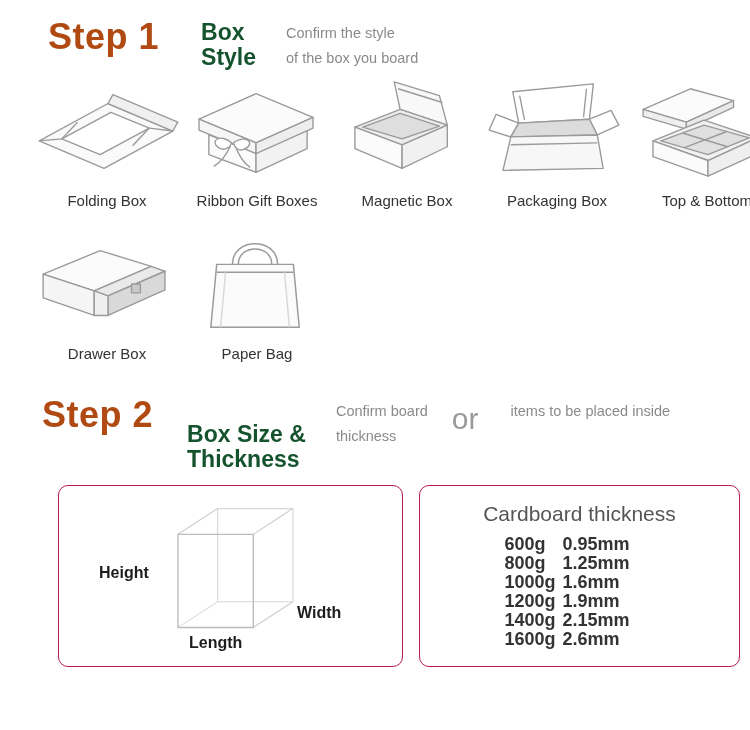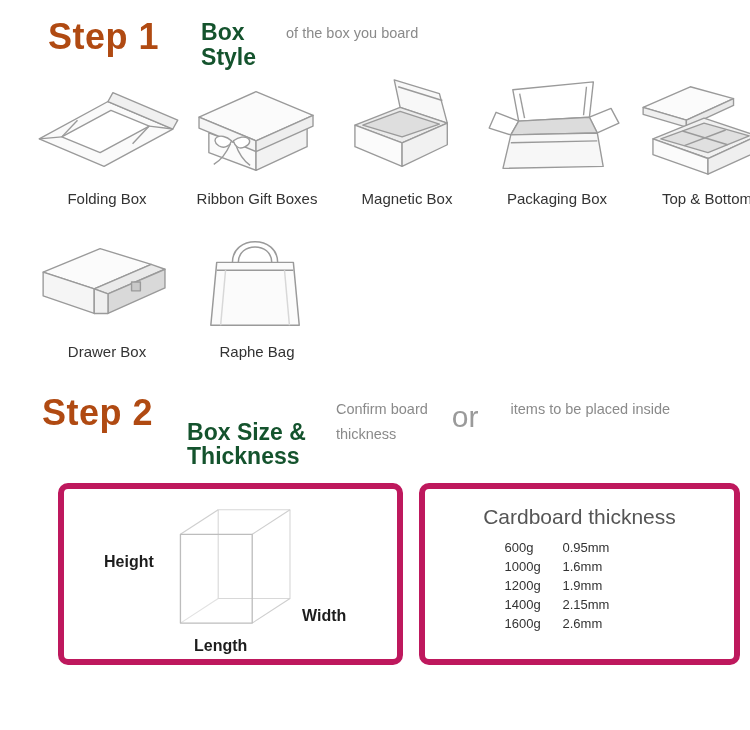--- a/index.html
+++ b/index.html
@@ -29,48 +29,49 @@
   .box-grid{
     display:grid;grid-template-columns:repeat(6,1fr);
     padding:2px 8px 0;row-gap:20px;
   }
   .box-item{display:flex;flex-direction:column;align-items:center;}
   .box-item svg{width:150px;height:113px;display:block;}
   .box-caption{font-size:15px;color:#333;margin-top:3px;}
   
   .panels{display:flex;gap:16px;padding:12px 34px 0;}
   .panel{
-    border:6px solid #be185d;border-radius:10px;background:#fff;
+    border:1px solid #be185d;border-radius:10px;background:#fff;
     position:relative;height:182px;box-sizing:border-box;
   }
   .panel-size{width:346px;}
   .panel-thickness{width:322px;}
   .panel-size svg{position:absolute;left:0;top:0;width:100%;height:100%;}
   .dim-label{position:absolute;font-size:16px;font-weight:bold;color:#1d1d1d;}
-  .dim-height{left:40px;top:64px;}
+  .dim-height{left:40px;top:78px;}
   .dim-width{left:238px;top:118px;}
   .dim-length{left:130px;top:148px;}
   .thickness-title{font-size:21px;color:#555;text-align:center;margin-top:16px;}
-  .thickness-table{margin:9px auto 0;width:150px;font-size:13px;color:#333;}
+  .thickness-table{margin:9px auto 0;width:150px;font-size:18px;color:#333;font-weight:bold;}
   .t-row{display:flex;line-height:19px;}
   .t-weight{width:58px;}
   .t-mm{flex:1;}
 </style>
 </head>
 <body>
 
 <div class="page">
 
   <div class="step-header step-header-1">
     <div class="step-label">Step 1</div>
     <div class="step-title step-title-1">
       <div>Box</div>
       <div>Style</div>
     </div>
     <div class="step-desc desc-a">
+      <div>Confirm the style</div>
       <div>of the box you board</div>
     </div>
   </div>
 
   <div class="box-grid">
 
     <div class="box-item">
       <svg viewBox="0 0 150 115">
         <g stroke="#9a9a9a" stroke-width="1.4" fill="#fafafa" stroke-linejoin="round">
           <polygon points="6,66 76,28 142,56 72,94"></polygon>
@@ -181,21 +182,21 @@
       <svg viewBox="0 0 150 115">
         <g stroke="#9a9a9a" stroke-width="1.5" fill="none" stroke-linejoin="round">
           <path d="M50,36 C50,8 96,8 96,36"></path>
           <path d="M56,36 C56,15 90,15 90,36"></path>
           <polygon points="34,36 112,36 118,100 28,100" fill="#fbfbfb"></polygon>
           <line x1="34" y1="44" x2="112" y2="44"></line>
           <line x1="43" y1="44" x2="38" y2="100" stroke="#d8d8d8"></line>
           <line x1="103" y1="44" x2="108" y2="100" stroke="#d8d8d8"></line>
         </g>
       </svg>
-      <div class="box-caption">Raphe Bag</div>
+      <div class="box-caption">Paper Bag</div>
     </div>
 
   </div>
 
   <div class="step-header step-header-2">
     <div class="step-label">Step 2</div>
     <div class="step-title step-title-2">
       <div>Box Size &amp;</div>
       <div>Thickness</div>
     </div>
@@ -228,20 +229,24 @@
     </div>
 
     <div class="panel panel-thickness">
       <div class="thickness-title">Cardboard thickness</div>
       <div class="thickness-table">
         <div class="t-row">
           <span class="t-weight">600g</span>
           <span class="t-mm">0.95mm</span>
         </div>
         <div class="t-row">
+          <span class="t-weight">800g</span>
+          <span class="t-mm">1.25mm</span>
+        </div>
+        <div class="t-row">
           <span class="t-weight">1000g</span>
           <span class="t-mm">1.6mm</span>
         </div>
         <div class="t-row">
           <span class="t-weight">1200g</span>
           <span class="t-mm">1.9mm</span>
         </div>
         <div class="t-row">
           <span class="t-weight">1400g</span>
           <span class="t-mm">2.15mm</span>

